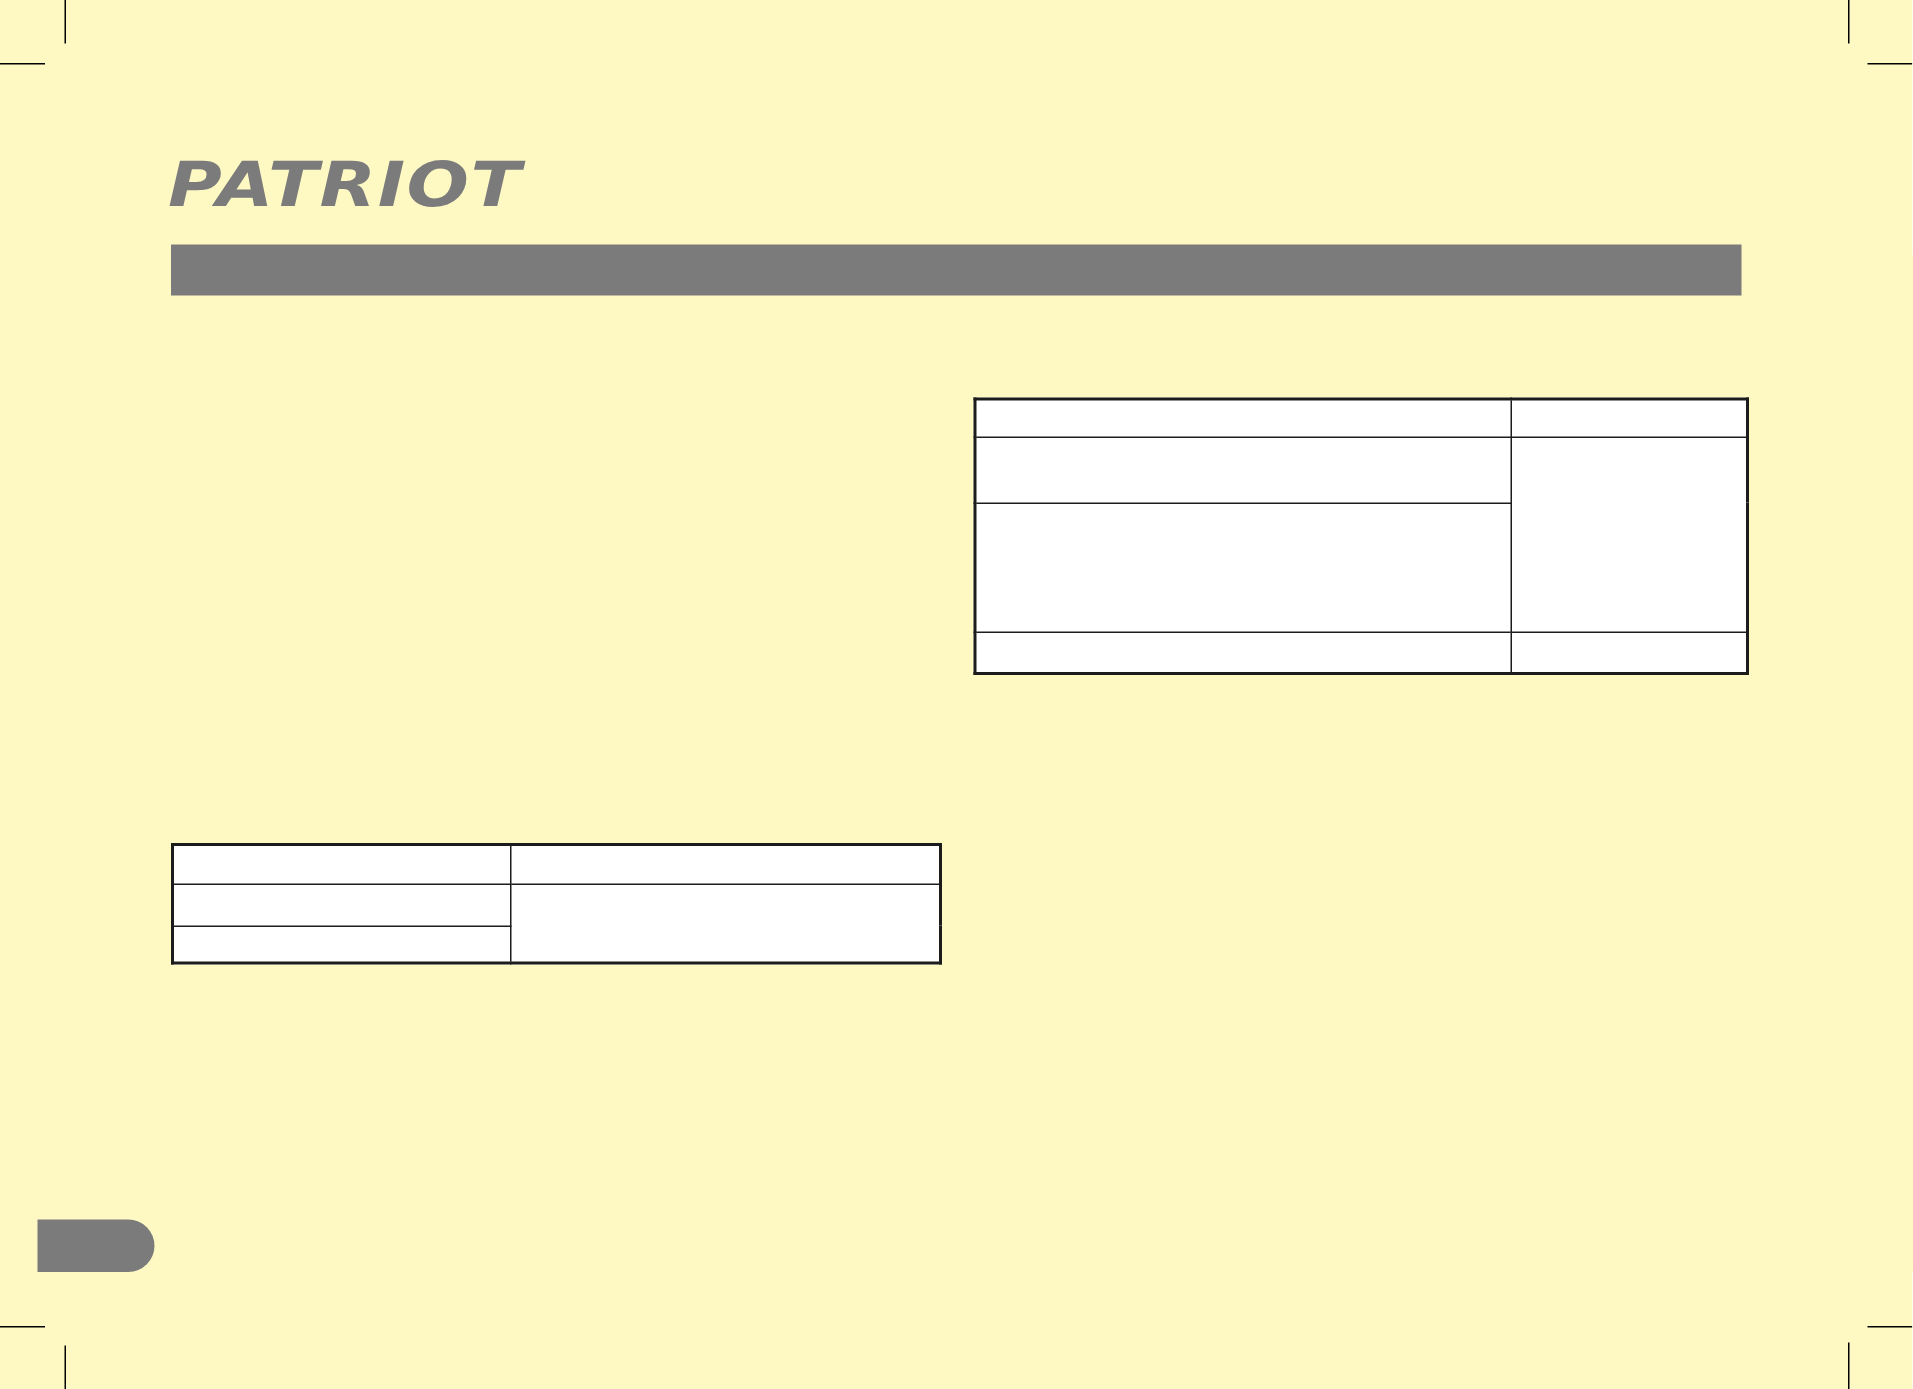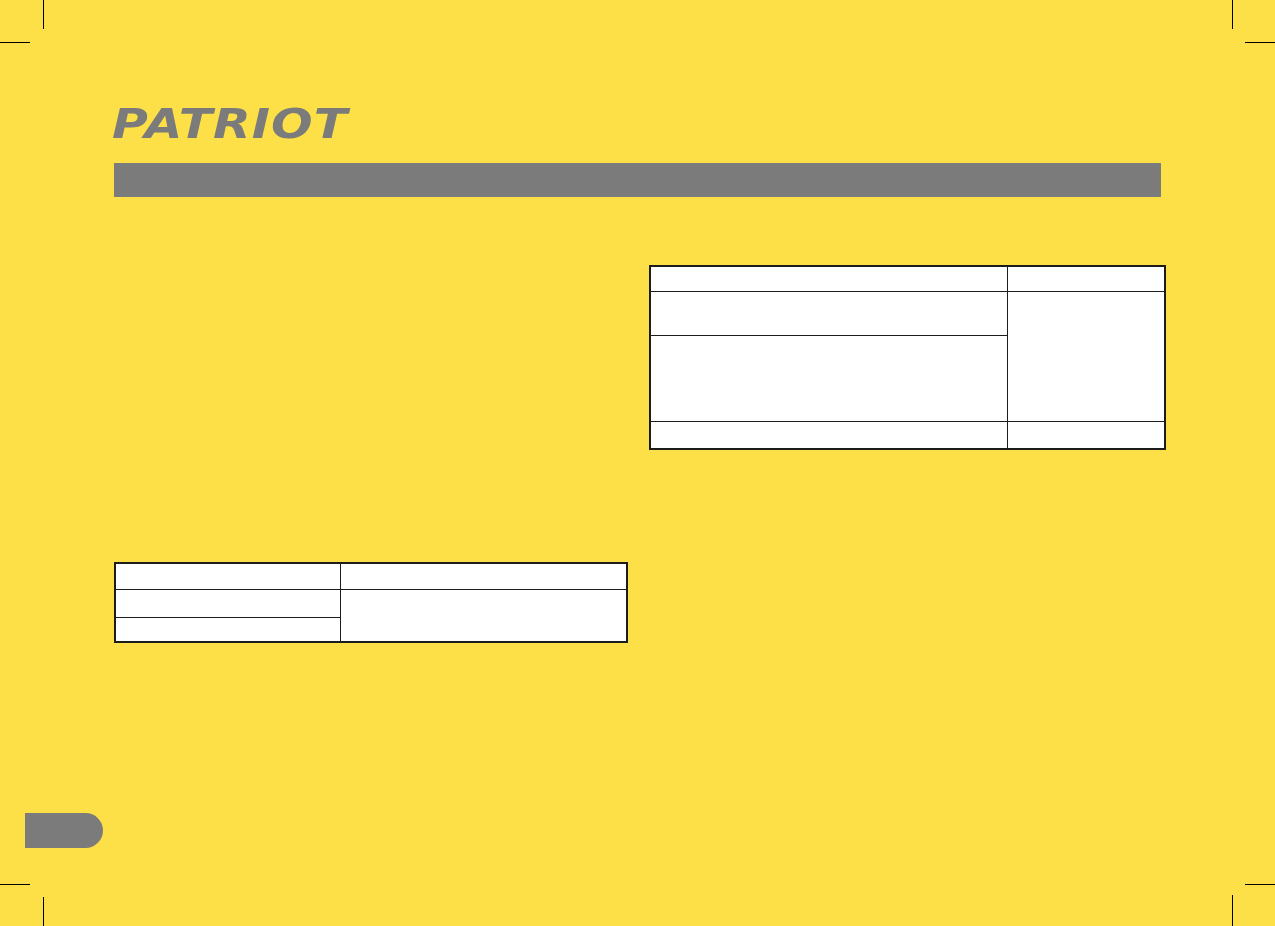--- a/index.html
+++ b/index.html
@@ -4,21 +4,21 @@
 <style>
   html, body {
     margin: 0;
     padding: 0;
     background: #ffffff;
   }
   .page {
     position: relative;
     width: 1275px;
     height: 926px;
-    background: #fde047;
+    background: #fef9c3;
     overflow: hidden;
     font-family: "DejaVu Sans", sans-serif;
   }
 
   
   .crop-mark {
     position: absolute;
     background: #000000;
   }
   .cm-tl-v { left: 43px;   top: 0;      width: 1px;  height: 29px; }

